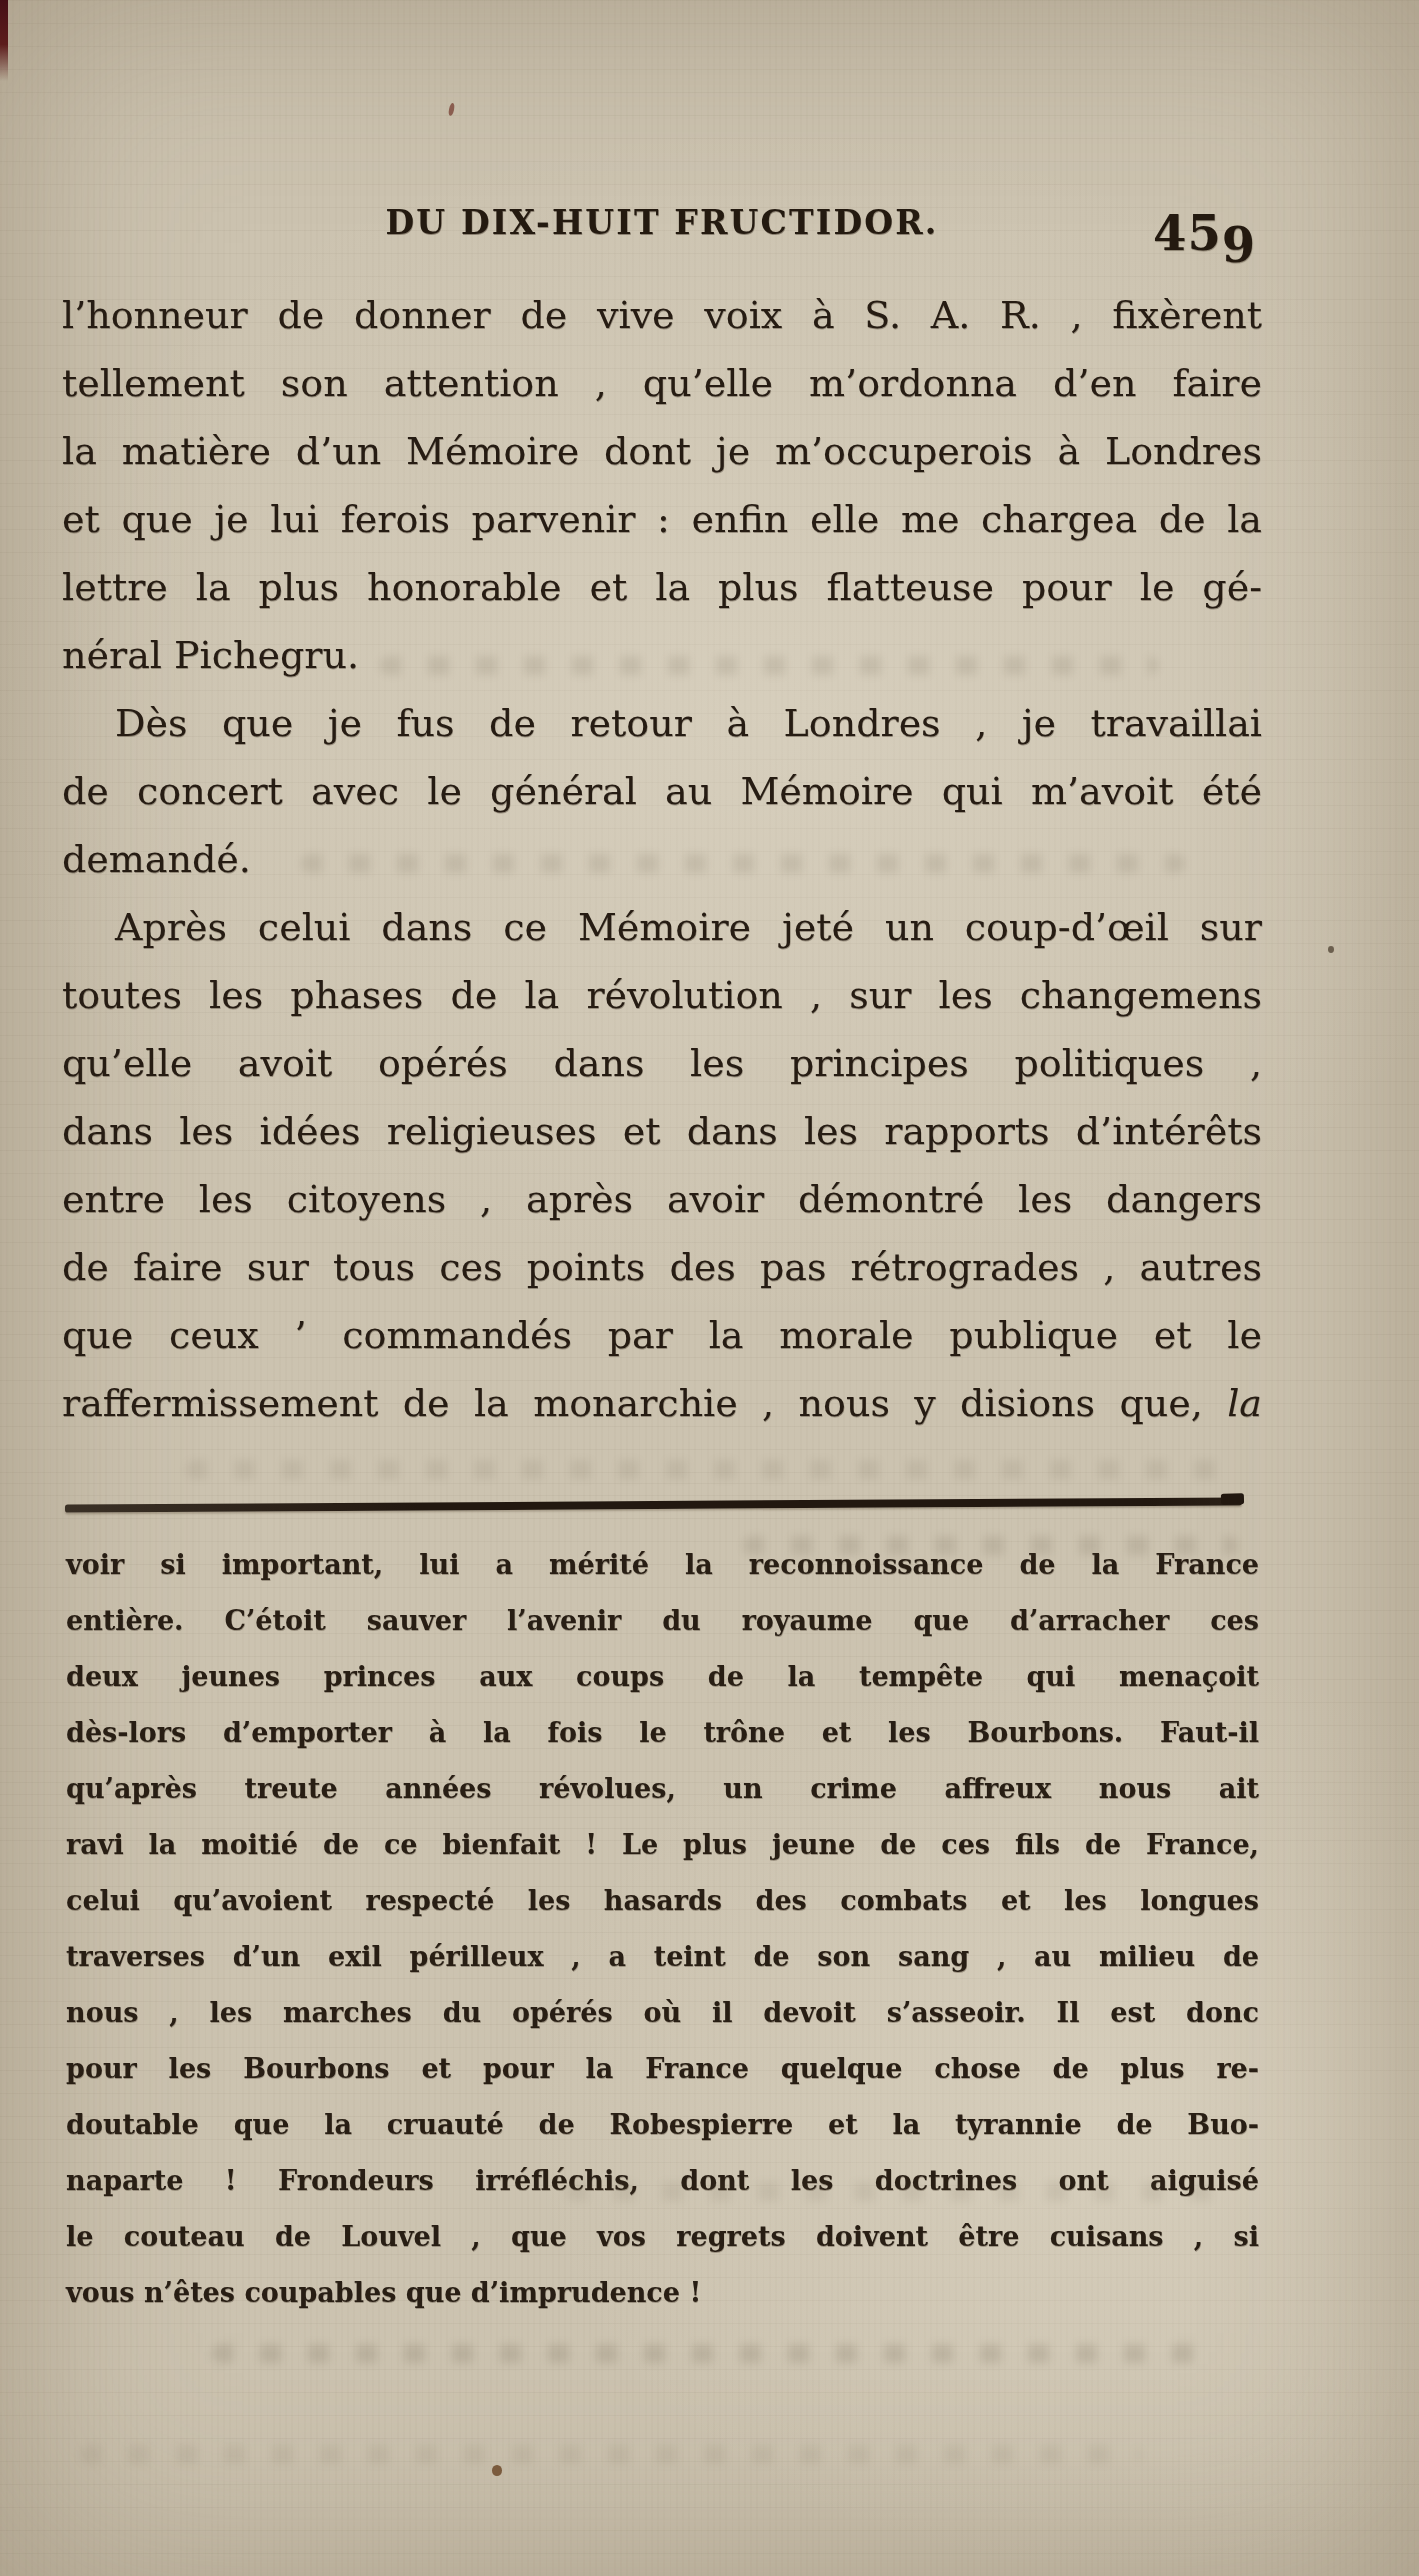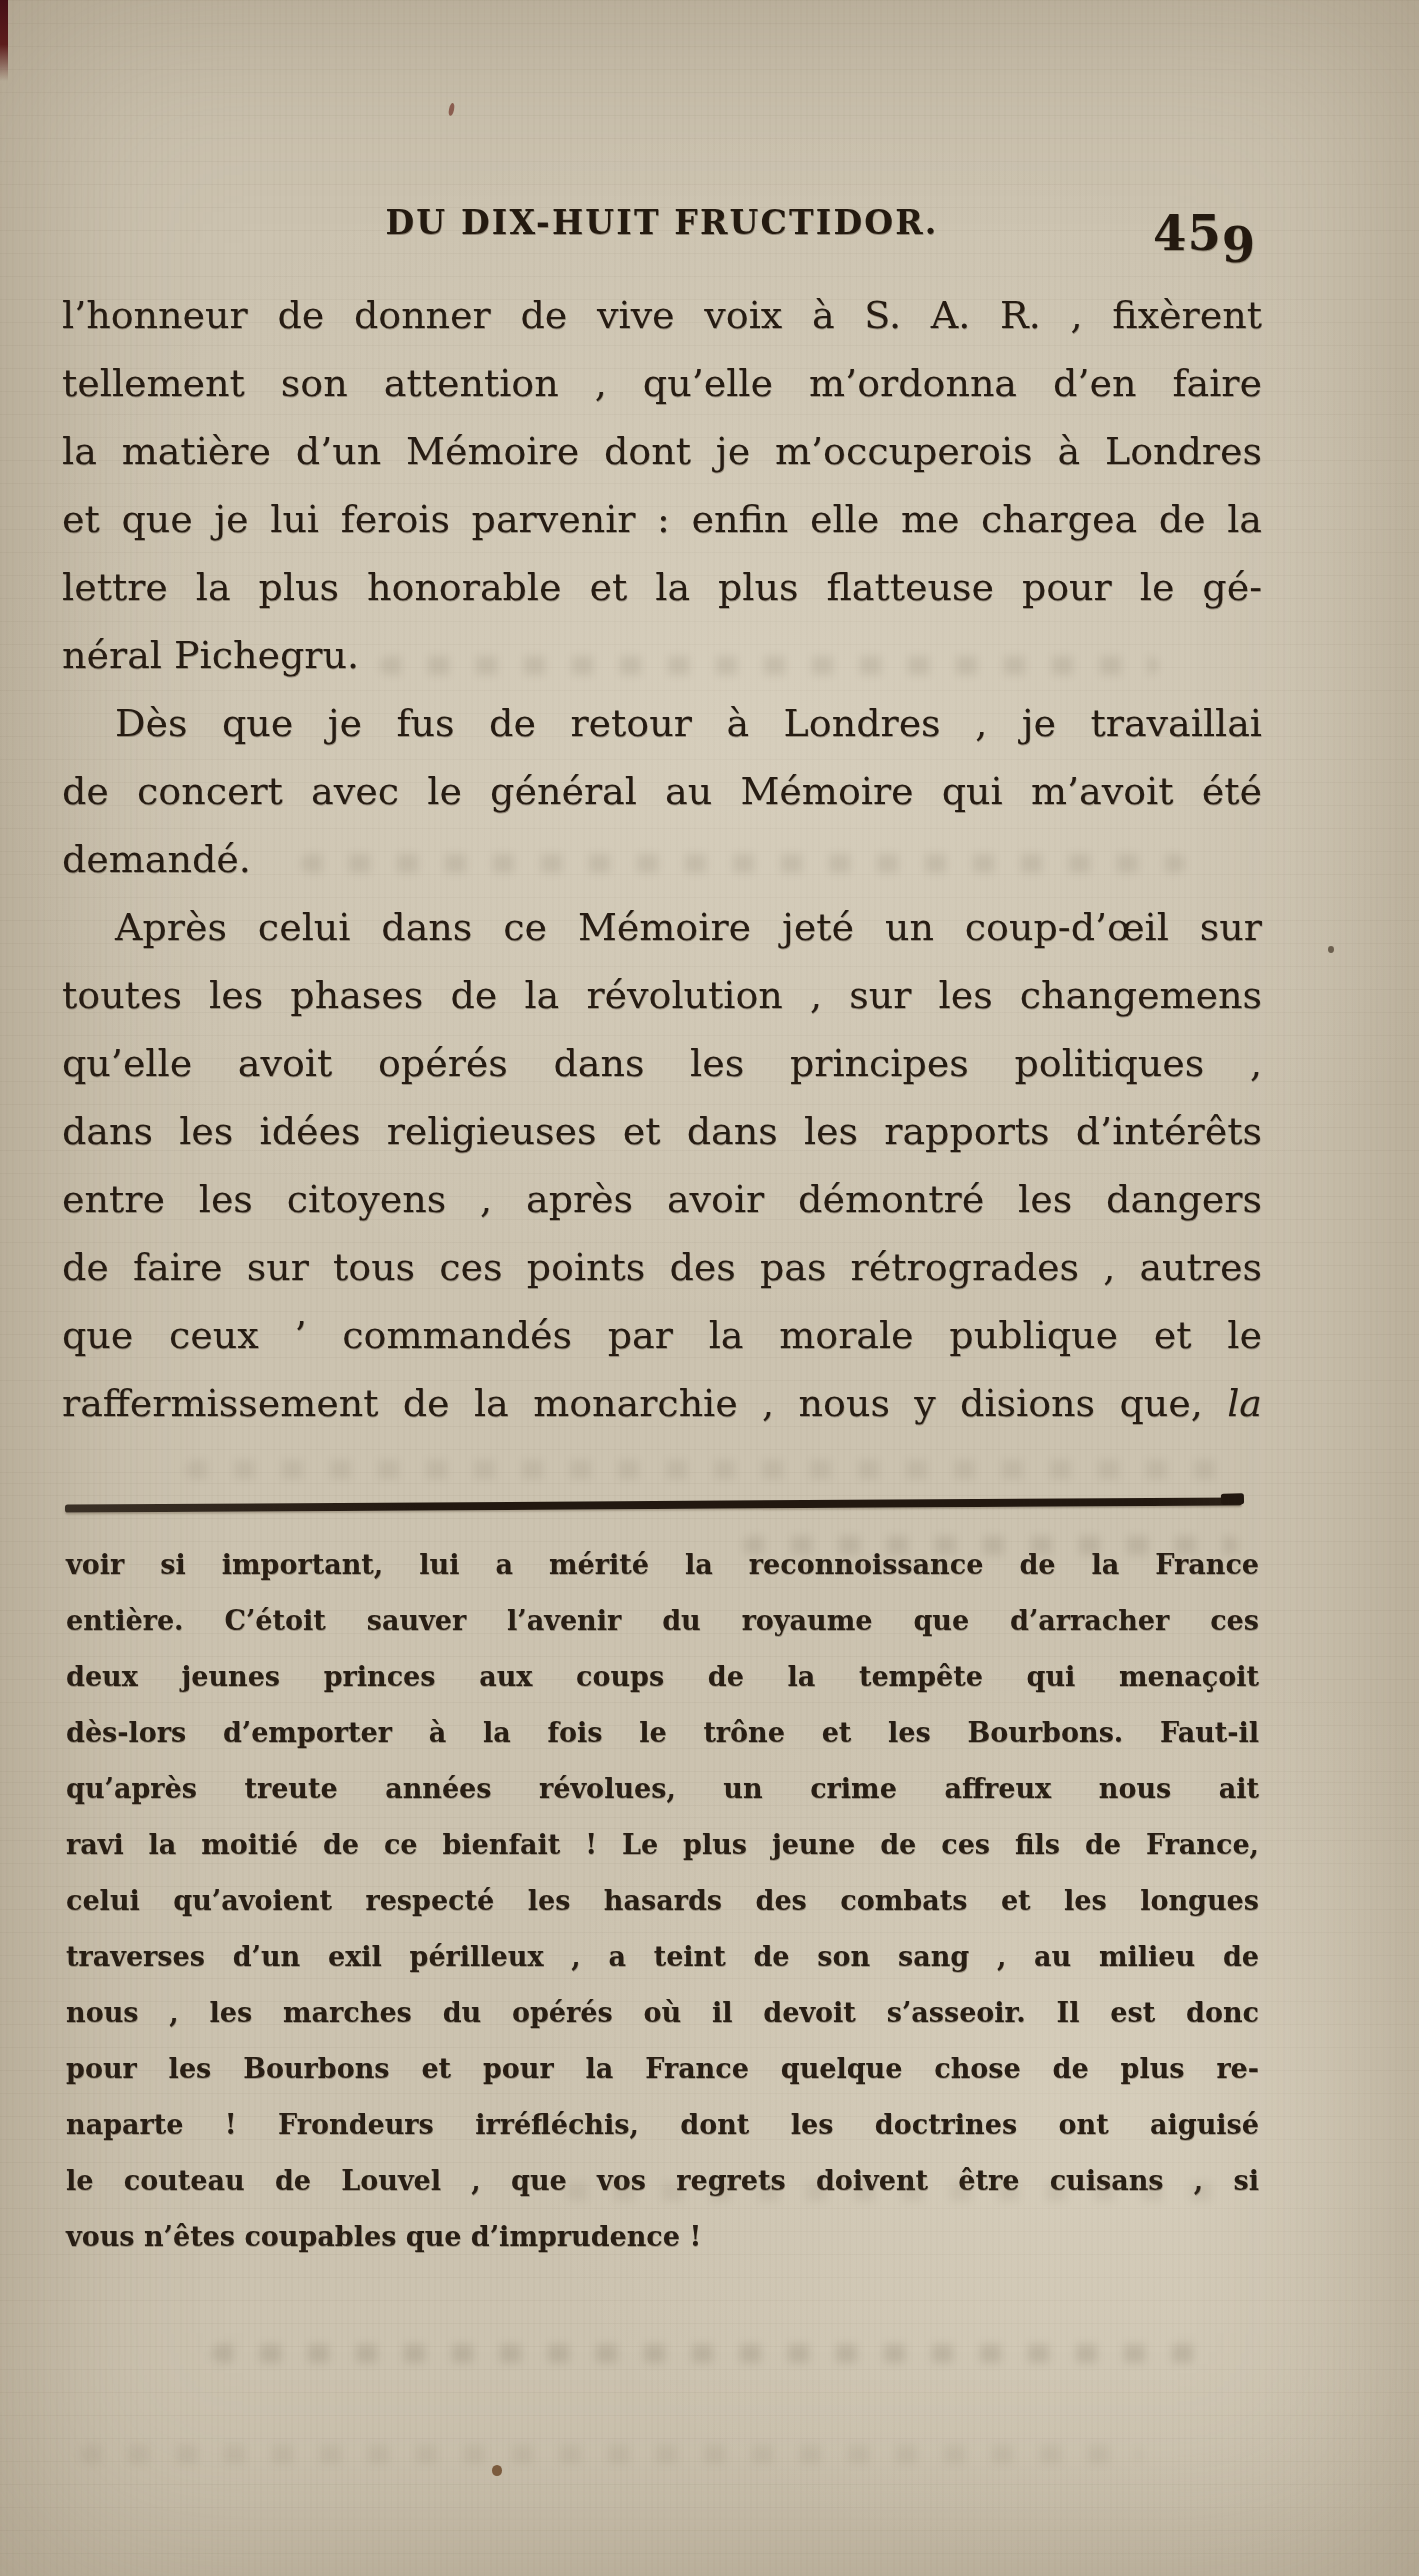--- a/index.html
+++ b/index.html
@@ -135,20 +135,21 @@
       <div class="line">voir si important, lui a mérité la reconnoissance de la France</div>
       <div class="line">entière. C’étoit sauver l’avenir du royaume que d’arracher ces</div>
       <div class="line">deux jeunes princes aux coups de la tempête qui menaçoit</div>
       <div class="line">dès-lors d’emporter à la fois le trône et les Bourbons. Faut-il</div>
       <div class="line">qu’après treute années révolues, un crime affreux nous ait</div>
       <div class="line">ravi la moitié de ce bienfait ! Le plus jeune de ces fils de France,</div>
       <div class="line">celui qu’avoient respecté les hasards des combats et les longues</div>
       <div class="line">traverses d’un exil périlleux , a teint de son sang , au milieu de</div>
       <div class="line">nous , les marches du opérés où il devoit s’asseoir. Il est donc</div>
       <div class="line">pour les Bourbons et pour la France quelque chose de plus re-</div>
+      <div class="line">doutable que la cruauté de Robespierre et la tyrannie de Buo-</div>
       <div class="line">naparte ! Frondeurs irréfléchis, dont les doctrines ont aiguisé</div>
       <div class="line">le couteau de Louvel , que vos regrets doivent être cuisans , si</div>
       <div class="line no-just">vous n’êtes coupables que d’imprudence !</div>
     </section>
 
   <div class="smudge s1"></div>
   <div class="smudge s2"></div>
   <div class="smudge s3"></div>
   <div class="smudge s4"></div>
   <div class="smudge s5"></div>

